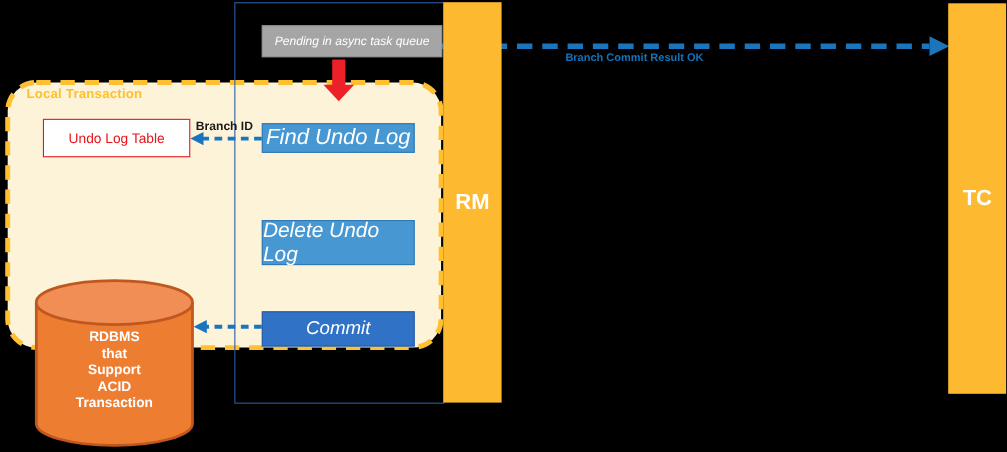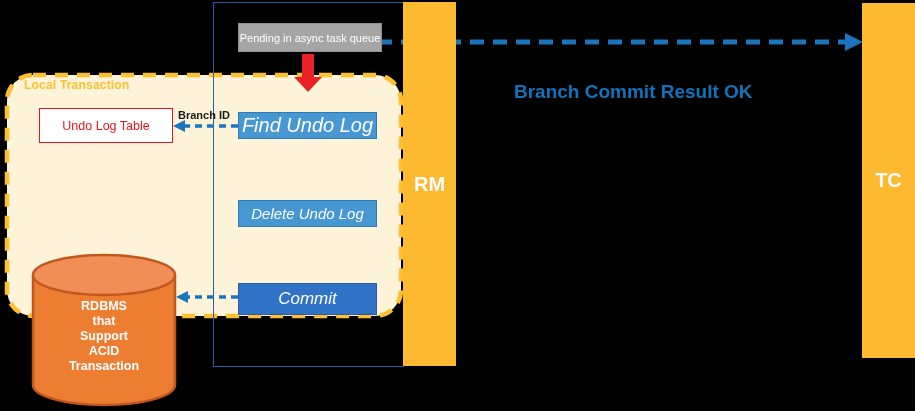--- a/index.html
+++ b/index.html
@@ -24,39 +24,39 @@
   .undo-box{
     left:39px;top:108px;width:134px;height:35px;background:#ffffff;
     border:1.8px solid #e8141c;color:#e8141c;font-size:12.5px;
     display:flex;align-items:center;justify-content:center;box-sizing:border-box;
   }
   .branch-id{
     left:176px;top:109px;width:56px;text-align:center;
     font-size:11px;font-weight:bold;color:#1a1a1a;
   }
   .pending-box{
-    left:238px;top:23px;width:144px;height:29px;background:#a5a5a5;
-    border:1px solid #919191;color:#ffffff;font-size:11px;
+    left:238px;top:23px;width:164px;height:29px;background:#a5a5a5;
+    border:1px solid #919191;color:#ffffff;font-size:11px;font-style:italic;
     display:flex;align-items:center;justify-content:center;box-sizing:border-box;
   }
   .step{
     left:238px;width:139px;display:flex;align-items:center;justify-content:center;
     color:#fff;font-style:italic;box-sizing:border-box;
   }
   .find-box{top:112px;height:27px;background:#4797d2;border:1px solid #3079b4;font-size:20px;}
-  .delete-box{top:200px;height:27px;background:#4797d2;border:1px solid #3079b4;font-size:15px;}
+  .delete-box{top:200px;height:41px;background:#4797d2;border:1px solid #3079b4;font-size:19px;}
   .commit-box{top:283px;height:32px;background:#2f72c6;border:1px solid #2a5ca8;font-size:17px;}
   .lifeline{
     background:#fdb92f;display:flex;align-items:center;justify-content:center;
     color:#ffffff;font-weight:bold;font-size:20px;
   }
   .rm-bar{left:403px;top:2px;width:53px;height:364px;}
   .tc-bar{left:862px;top:3px;width:53px;height:355px;}
   .bcr-label{
-    left:514px;top:47px;font-size:19px;font-weight:bold;color:#1173bc;margin-top:34px;
+    left:514px;top:47px;font-size:10px;font-weight:bold;color:#1173bc;
   }
   .db-text{
     left:31px;top:299px;width:146px;text-align:center;color:#ffffff;
     font-weight:bold;font-size:12.5px;line-height:15px;
   }
 </style>
 </head>
 <body>
 
 <div class="canvas">

